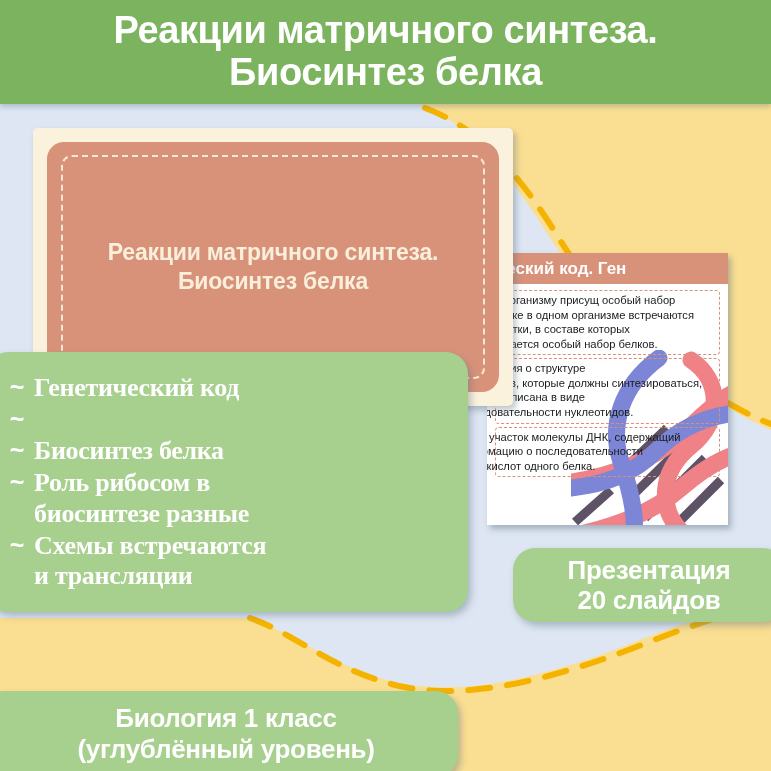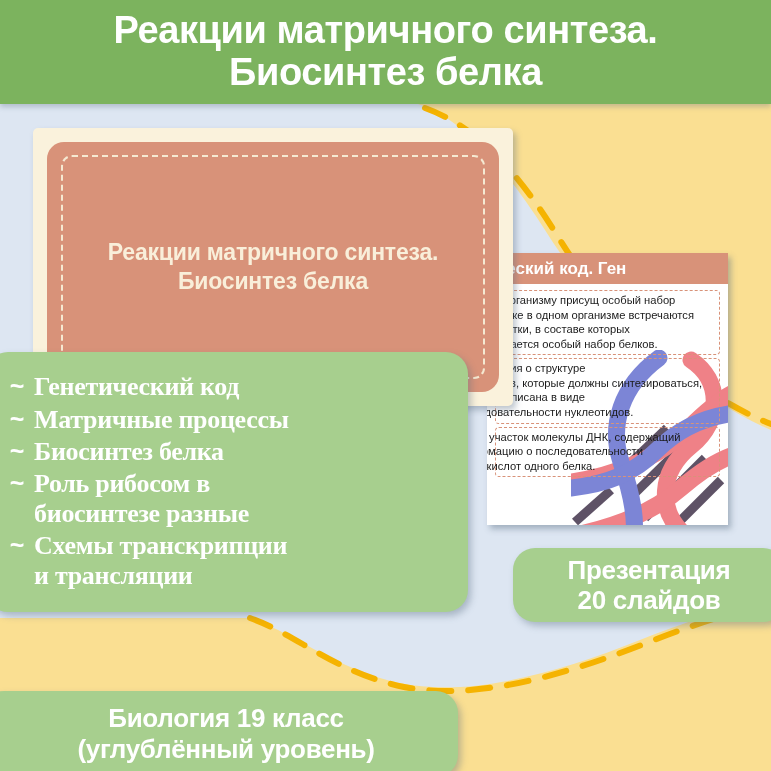--- a/index.html
+++ b/index.html
@@ -218,39 +218,38 @@
   </div>
 </div>
 
 <div class="green-box topics-box">
   <div class="topic-row">
     <span class="topic-tilde">~</span>
     <span class="topic-text">Генетический код</span>
   </div>
   <div class="topic-row">
     <span class="topic-tilde">~</span>
-    <span class="topic-text">Матричные процессы</span>
   </div>
   <div class="topic-row">
     <span class="topic-tilde">~</span>
     <span class="topic-text">Биосинтез белка</span>
   </div>
   <div class="topic-row">
     <span class="topic-tilde">~</span>
     <span class="topic-text">Роль рибосом в
 биосинтезе разные</span>
   </div>
   <div class="topic-row">
     <span class="topic-tilde">~</span>
-    <span class="topic-text">Схемы транскрипции
+    <span class="topic-text">Схемы встречаются
 и трансляции</span>
   </div>
 </div>
 
 <div class="green-box pres-box">
   <div class="pres-text">Презентация
 20 слайдов</div>
 </div>
 
 <div class="green-box subject-box">
-  <div class="subject-text">Биология 19 класс
+  <div class="subject-text">Биология 1 класс
 (углублённый уровень)</div>
 </div>
 
 </body></html>

